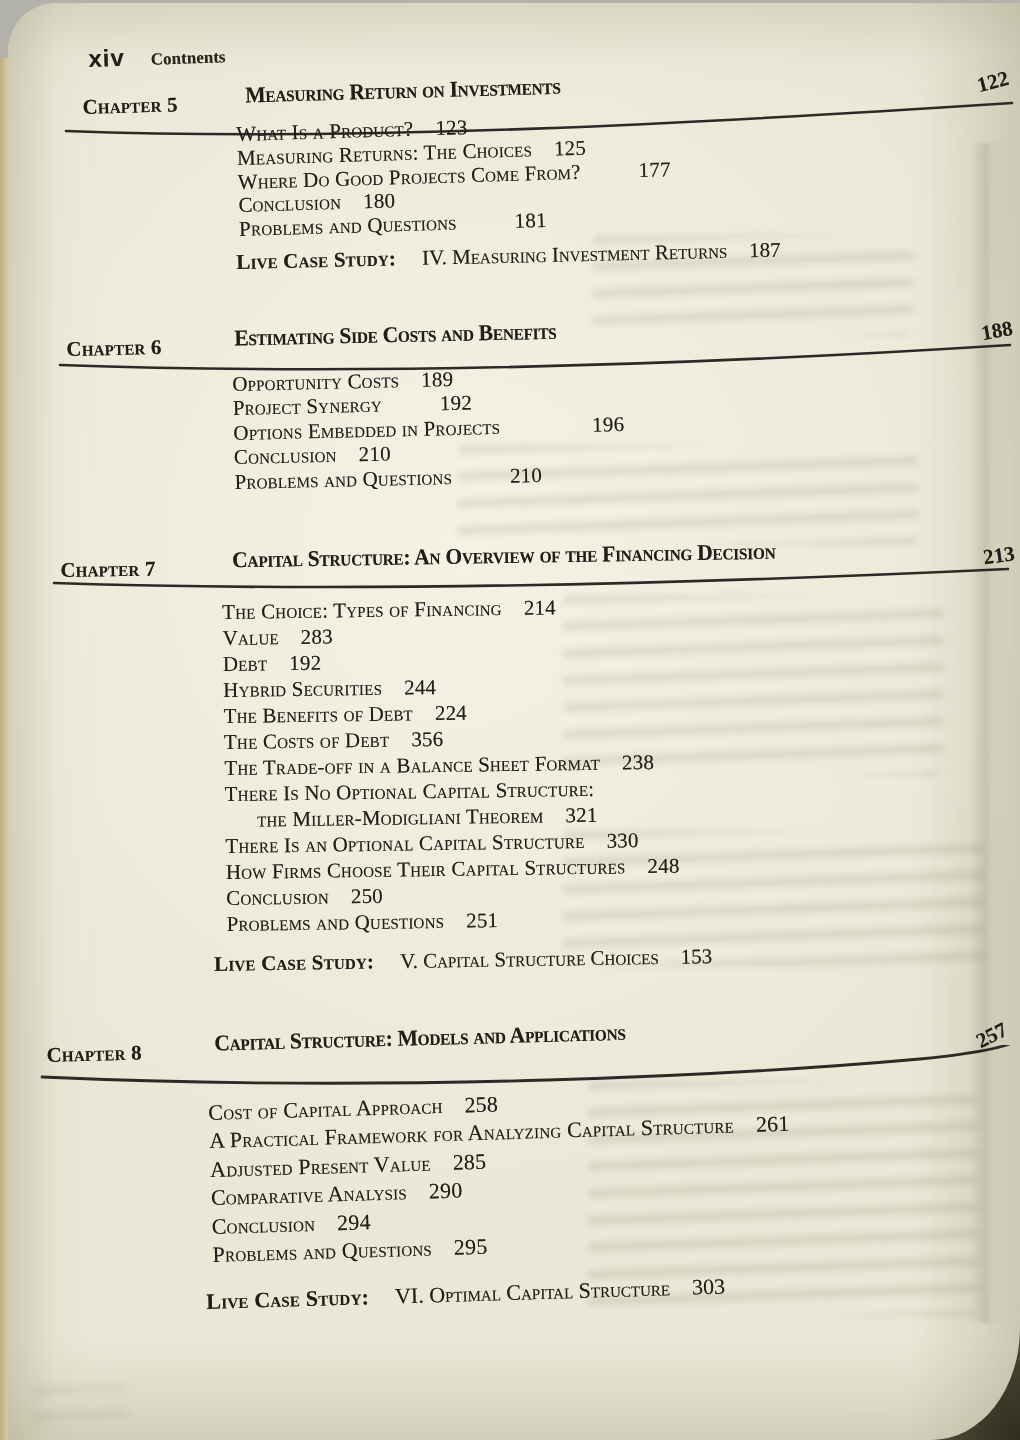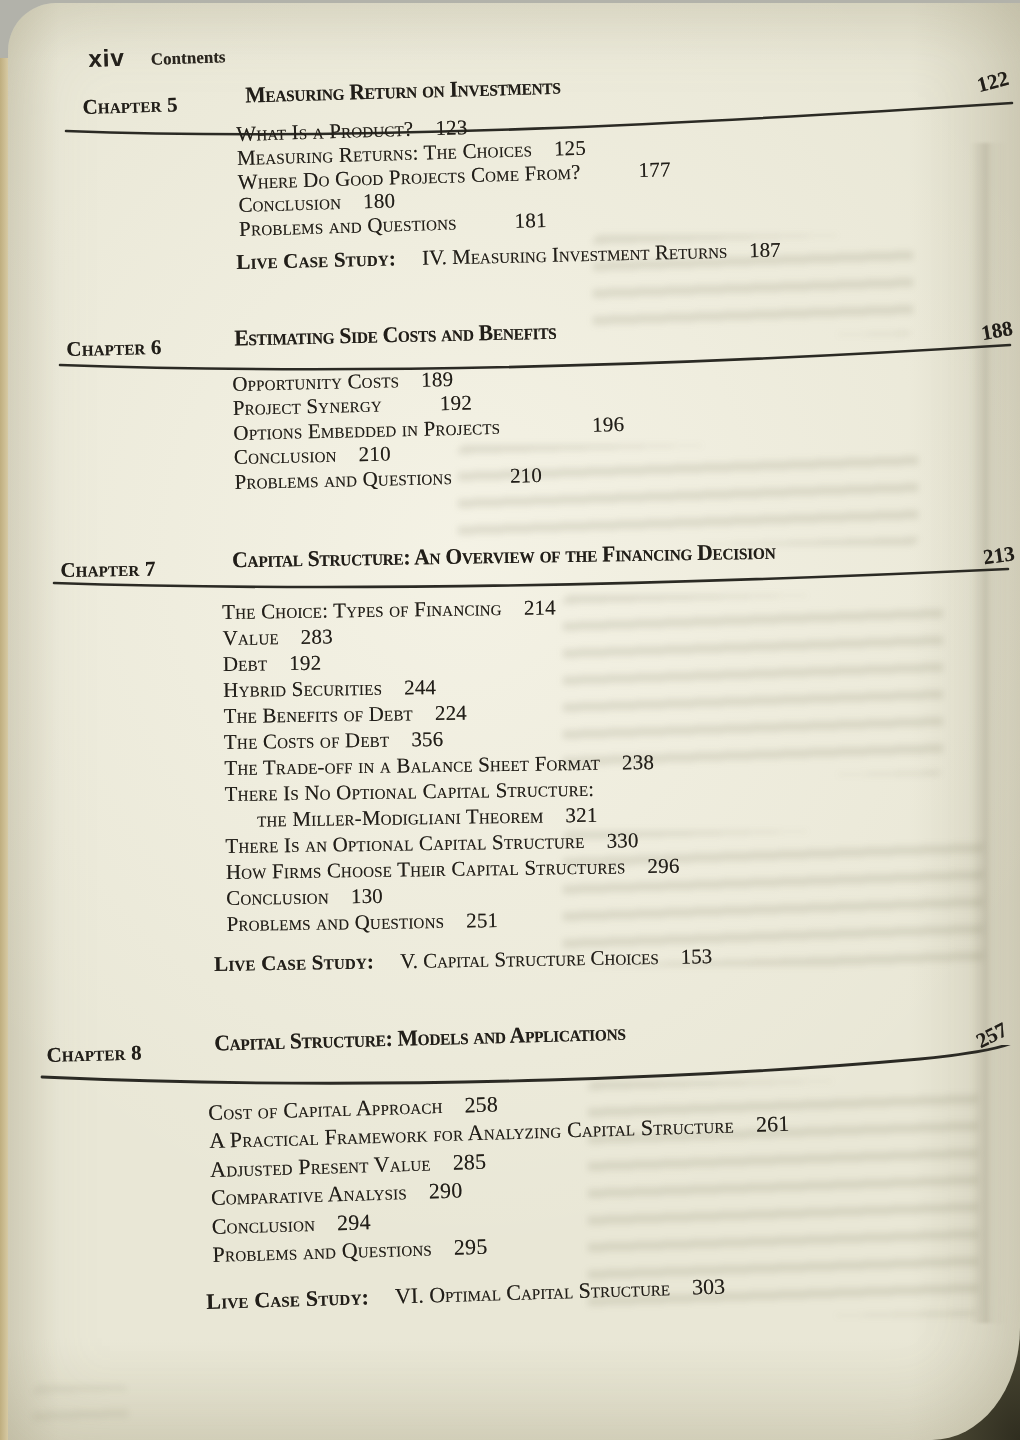--- a/index.html
+++ b/index.html
@@ -175,22 +175,22 @@
     <li><span class="t txt">The Choice: Types of Financing</span><span class="p txt">214</span></li>
     <li><span class="t txt">Value</span><span class="p txt">283</span></li>
     <li><span class="t txt">Debt</span><span class="p txt">192</span></li>
     <li><span class="t txt">Hybrid Securities</span><span class="p txt">244</span></li>
     <li><span class="t txt">The Benefits of Debt</span><span class="p txt">224</span></li>
     <li><span class="t txt">The Costs of Debt</span><span class="p txt">356</span></li>
     <li><span class="t txt">The Trade-off in a Balance Sheet Format</span><span class="p txt">238</span></li>
     <li><span class="t txt">There Is No Optional Capital Structure:</span><span class="p txt"></span></li>
     <li class="indent"><span class="t txt">the Miller-Modigliani Theorem</span><span class="p txt">321</span></li>
     <li><span class="t txt">There Is an Optional Capital Structure</span><span class="p txt">330</span></li>
-    <li><span class="t txt">How Firms Choose Their Capital Structures</span><span class="p txt">296</span></li>
-    <li><span class="t txt">Conclusion</span><span class="p txt">130</span></li>
+    <li><span class="t txt">How Firms Choose Their Capital Structures</span><span class="p txt">248</span></li>
+    <li><span class="t txt">Conclusion</span><span class="p txt">250</span></li>
     <li><span class="t txt">Problems and Questions</span><span class="p txt">251</span></li>
   </ul>
   <div class="live l7">
     <span class="live-label txt">Live Case Study:</span><span class="live-title txt">V. Capital Structure Choices</span><span class="p txt">153</span>
   </div>
 
   <div class="ch-head h8">
     <span class="ch-label txt">Chapter 8</span>
     <span class="ch-title txt">Capital Structure: Models and Applications</span>
   </div>

